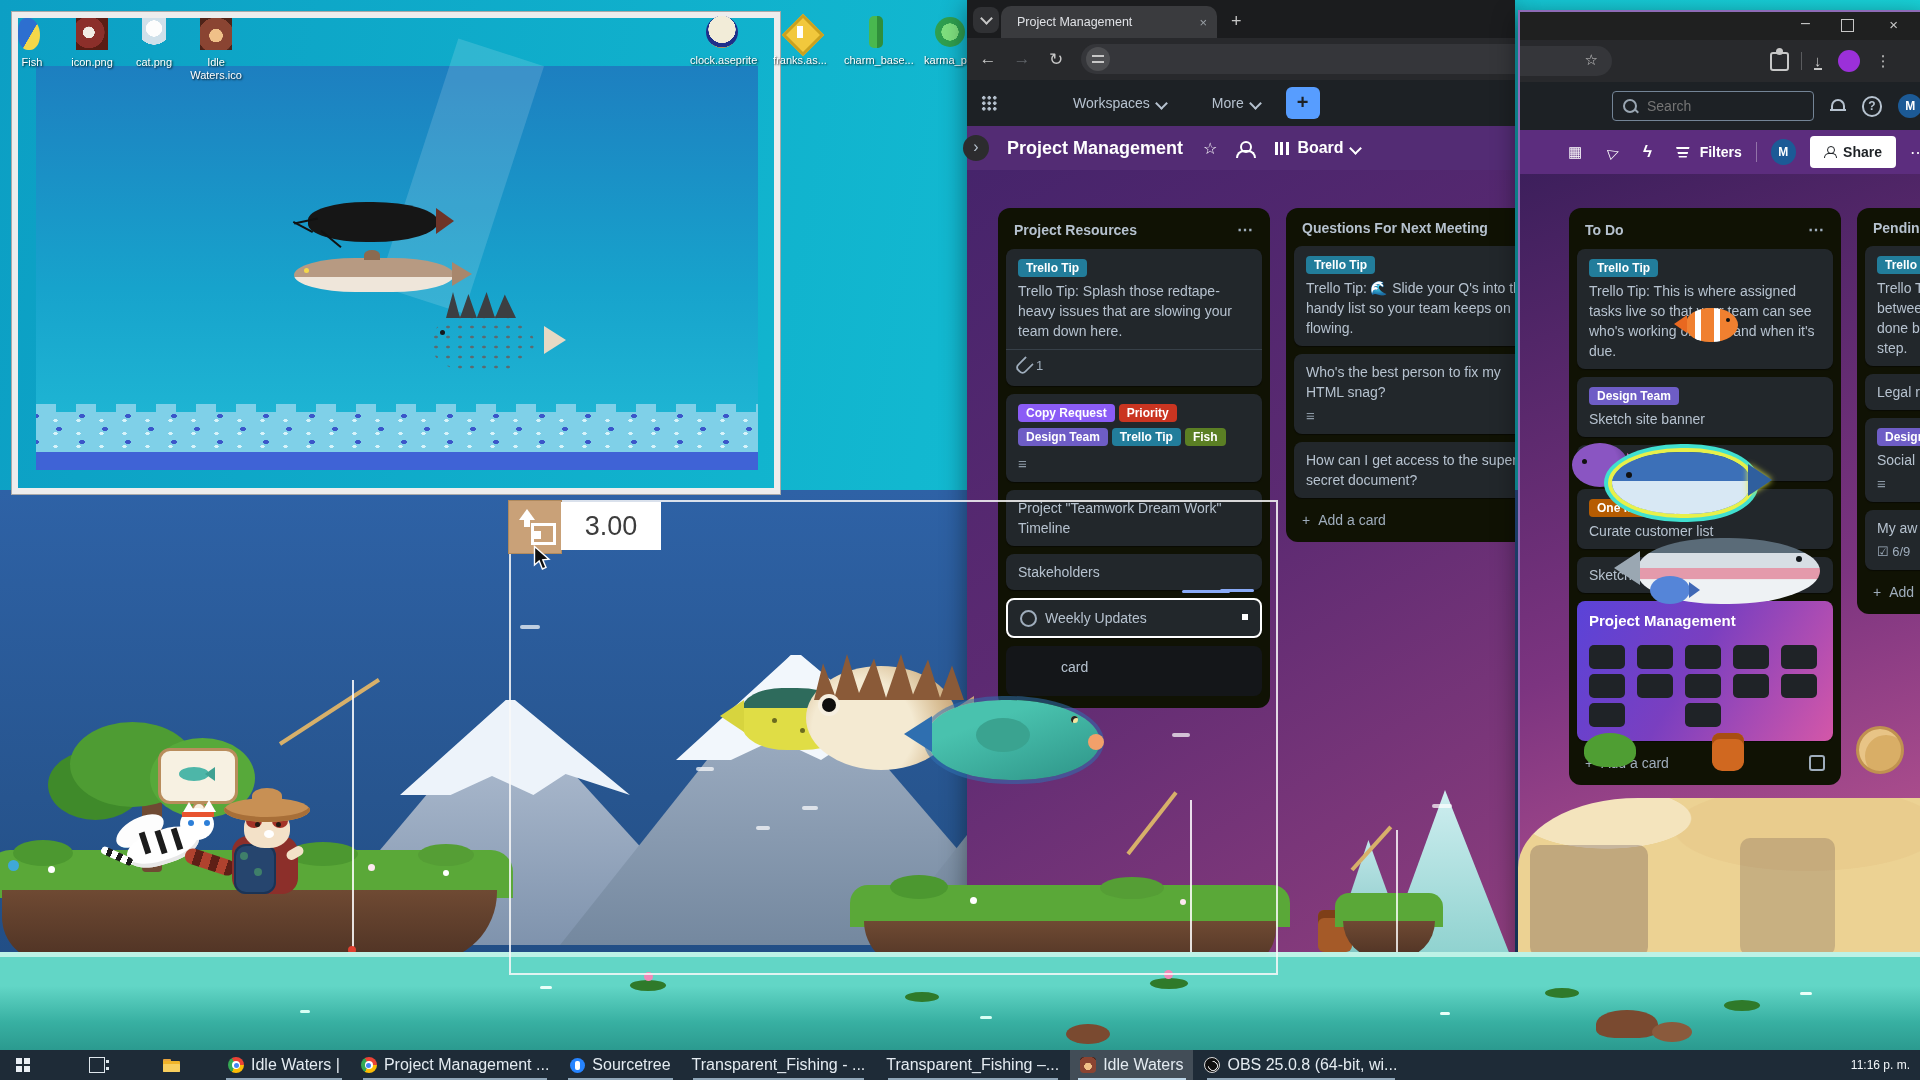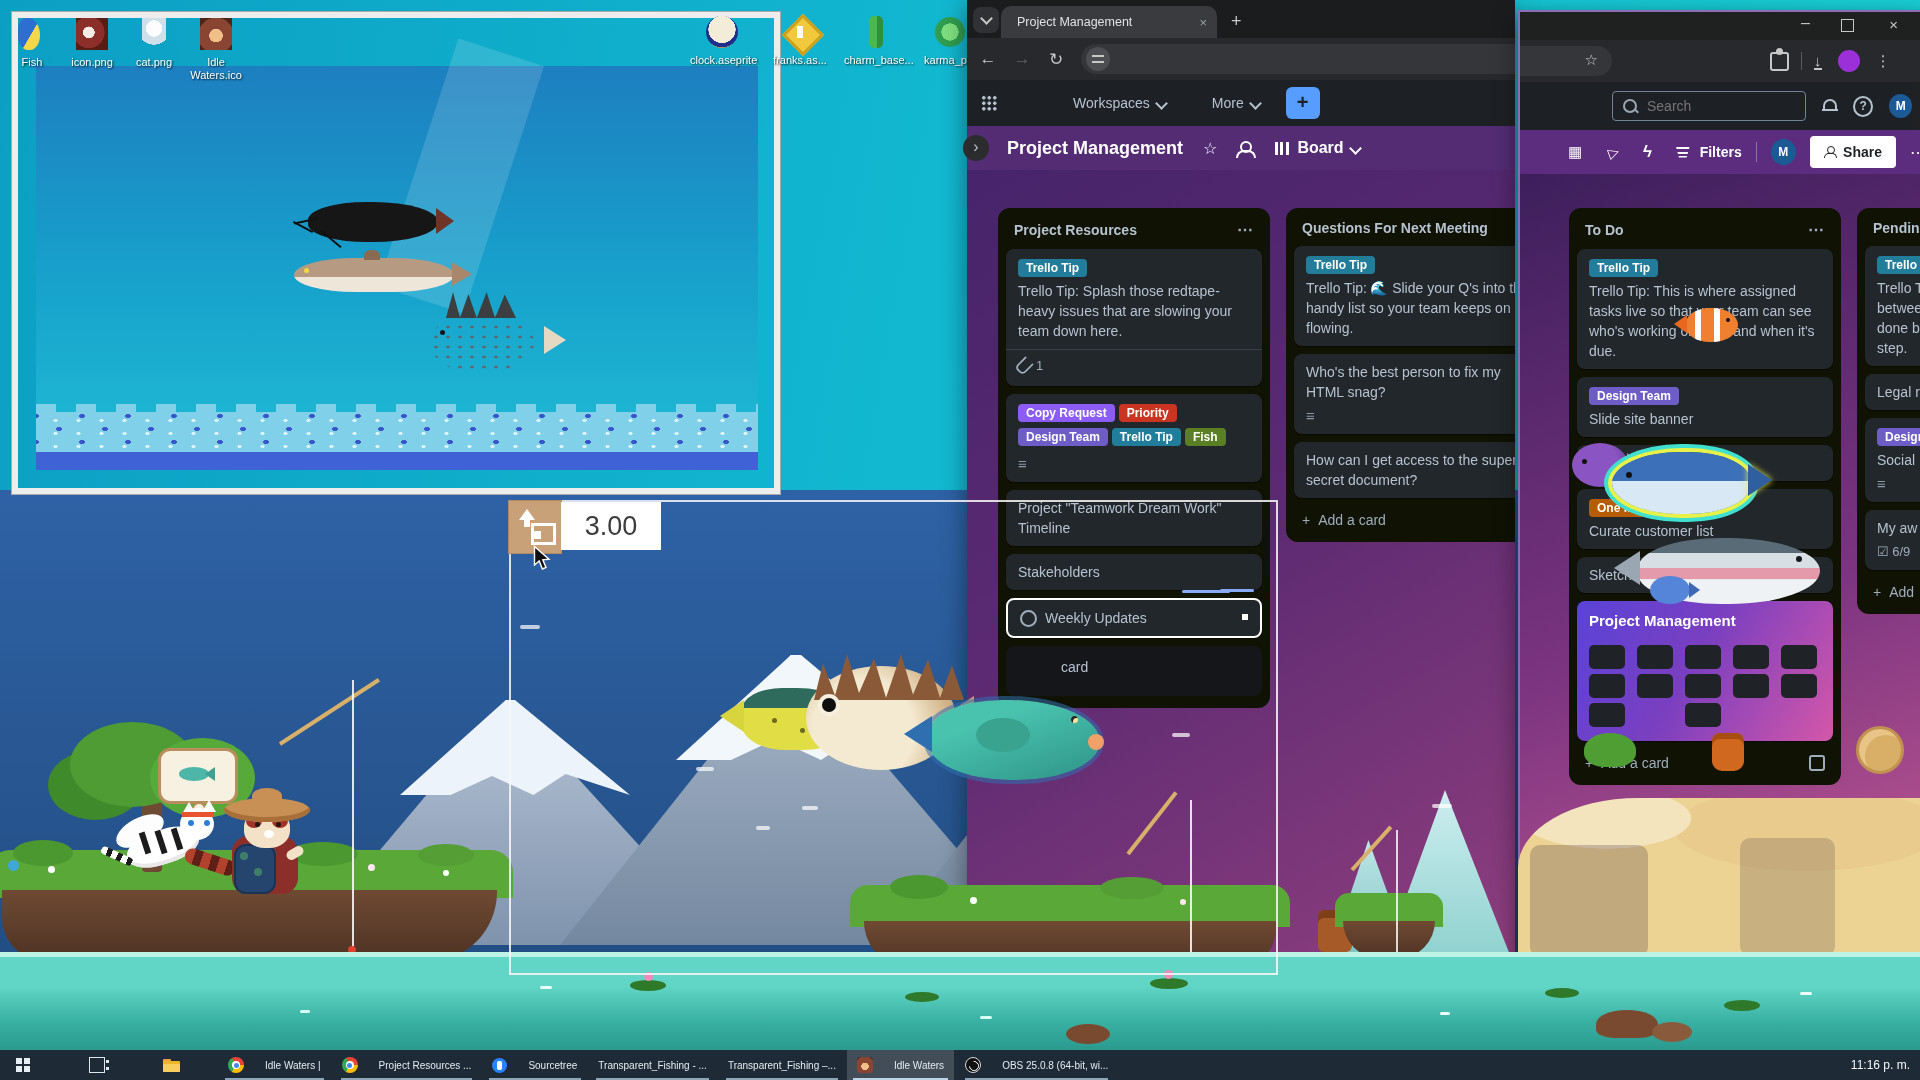--- a/index.html
+++ b/index.html
@@ -22,40 +22,40 @@
   .gfish .t{position:absolute;width:0;height:0}
   .gfish .e{position:absolute;border-radius:50%}
   .dash{position:absolute;height:4px;border-radius:2px;background:rgba(255,255,255,.7)}
   .lily{position:absolute;border-radius:50%;background:#2f7a2a}
   
   .bwin{position:absolute;background:#202124;box-shadow:0 6px 24px rgba(0,0,0,.45)}
   .tabstrip{position:absolute;left:0;top:0;right:0;height:38px;background:#1b1c1e;display:flex;align-items:flex-end}
   .tab{background:#3a3b3e;border-radius:10px 10px 0 0;height:32px;color:#dfe1e5;font-size:12.5px;
        display:flex;align-items:center;padding:0 10px 0 16px;width:216px;box-sizing:border-box}
   .toolbar{position:absolute;left:0;right:0;height:42px;background:#28292c;display:flex;align-items:center;color:#9aa0a6}
-  .tnav{position:absolute;left:0;right:14px;height:46px;background:#1d2125;display:flex;align-items:center;
+  .tnav{position:absolute;left:0;right:4px;height:46px;background:#1d2125;display:flex;align-items:center;
         color:#b6c2cf;border-bottom:1px solid #31383d;font-size:14px}
   .bheader{position:absolute;left:0;right:0;height:44px;background:#532c74;display:flex;align-items:center;color:#fff}
   .chev{display:inline-block;width:7px;height:7px;border:solid currentColor;border-width:0 2px 2px 0;
         transform:rotate(45deg);margin:-3px 0 0 7px}
   .navbtn{font-size:17px;color:#9aa0a6;width:34px;text-align:center}
   
   .lst{position:absolute;background:#101204;border-radius:12px;width:272px;padding:8px;box-sizing:border-box}
   .lsth{display:flex;justify-content:space-between;align-items:center;color:#b6c2cf;
         font-size:14px;font-weight:700;padding:4px 8px 10px}
   .card{background:#22272b;border-radius:8px;padding:8px 12px;margin:0 0 8px;color:#b6c2cf;
         font-size:14px;line-height:20px;box-shadow:0 1px 1px rgba(3,4,4,.5)}
   .chip{display:inline-block;border-radius:4px;color:#fff;font-size:12px;font-weight:700;
         line-height:18px;padding:0 8px;margin:0 4px 4px 0}
   .addrow{display:flex;align-items:center;gap:8px;color:#9fadbc;font-size:14px;padding:6px 8px}
   .descic{color:#8c99a5;font-size:15px;margin-top:4px}
   .kebab{color:#9fadbc;font-size:16px;letter-spacing:1px}
   
   #taskbar{left:0;top:1050px;width:1920px;height:30px;background:#1e2b37;display:flex;align-items:stretch;z-index:9}
-  .tbtn{position:relative;display:flex;align-items:center;gap:21px;color:#e4ebf1;font-size:10px;
+  .tbtn{position:relative;display:flex;align-items:center;gap:7px;color:#e4ebf1;font-size:16px;
         padding:0 10px;margin-right:1px;white-space:nowrap}
   .tbtn .ul{position:absolute;left:6%;bottom:0;width:88%;height:2px;background:#8fa6b8}
   .sysbtn{width:46px;display:flex;align-items:center;justify-content:center}
 </style>
 </head>
 <body>
 
 <div class="abs" id="desktop-bg"></div>
 
 <div class="abs layer" style="z-index:1">
@@ -366,21 +366,21 @@
       <div class="lsth">
           <span>To Do</span>
           <span class="kebab">⋯</span>
         </div>
       <div class="card">
         <span class="chip" style="background: rgb(34, 125, 155);">Trello Tip</span>
         <div>Trello Tip: This is where assigned tasks live so that your team can see who's working on what and when it's due.</div>
       </div>
       <div class="card">
         <span class="chip" style="background: rgb(110, 93, 198);">Design Team</span>
-        <div>Slide site banner</div>
+        <div>Sketch site banner</div>
       </div>
       <div class="card">
         <div>Edit email …</div>
       </div>
       <div class="card">
         <span class="chip" style="background: rgb(182, 92, 2);">One more step</span>
         <div>Curate customer list</div>
       </div>
       <div class="card">
         <div>Sketch the … front</div>
@@ -593,21 +593,21 @@
         <span style="position:absolute;left:5.5px;top:5.5px;width:5px;height:5px;border-radius:50%;background:#4285f4"></span>
       </span>
     <span>Idle Waters |</span>
     <span class="ul"></span>
   </div>
   <div class="tbtn">
     <span style="position:relative;width:16px;height:16px;border-radius:50%;background:conic-gradient(from -30deg,#ea4335 0 120deg,#fbbc05 0 240deg,#34a853 0 360deg)">
         <span style="position:absolute;left:4px;top:4px;width:8px;height:8px;border-radius:50%;background:#fff"></span>
         <span style="position:absolute;left:5.5px;top:5.5px;width:5px;height:5px;border-radius:50%;background:#4285f4"></span>
       </span>
-    <span>Project Resources ...</span>
+    <span>Project Management ...</span>
     <span class="ul"></span>
   </div>
   <div class="tbtn">
     <span style="width:15px;height:15px;border-radius:50%;background:#2684ff;position:relative">
         <span style="position:absolute;left:5px;top:3px;width:5px;height:9px;background:#fff;border-radius:2px"></span>
       </span>
     <span>Sourcetree</span>
     <span class="ul"></span>
   </div>
   <div class="tbtn">

